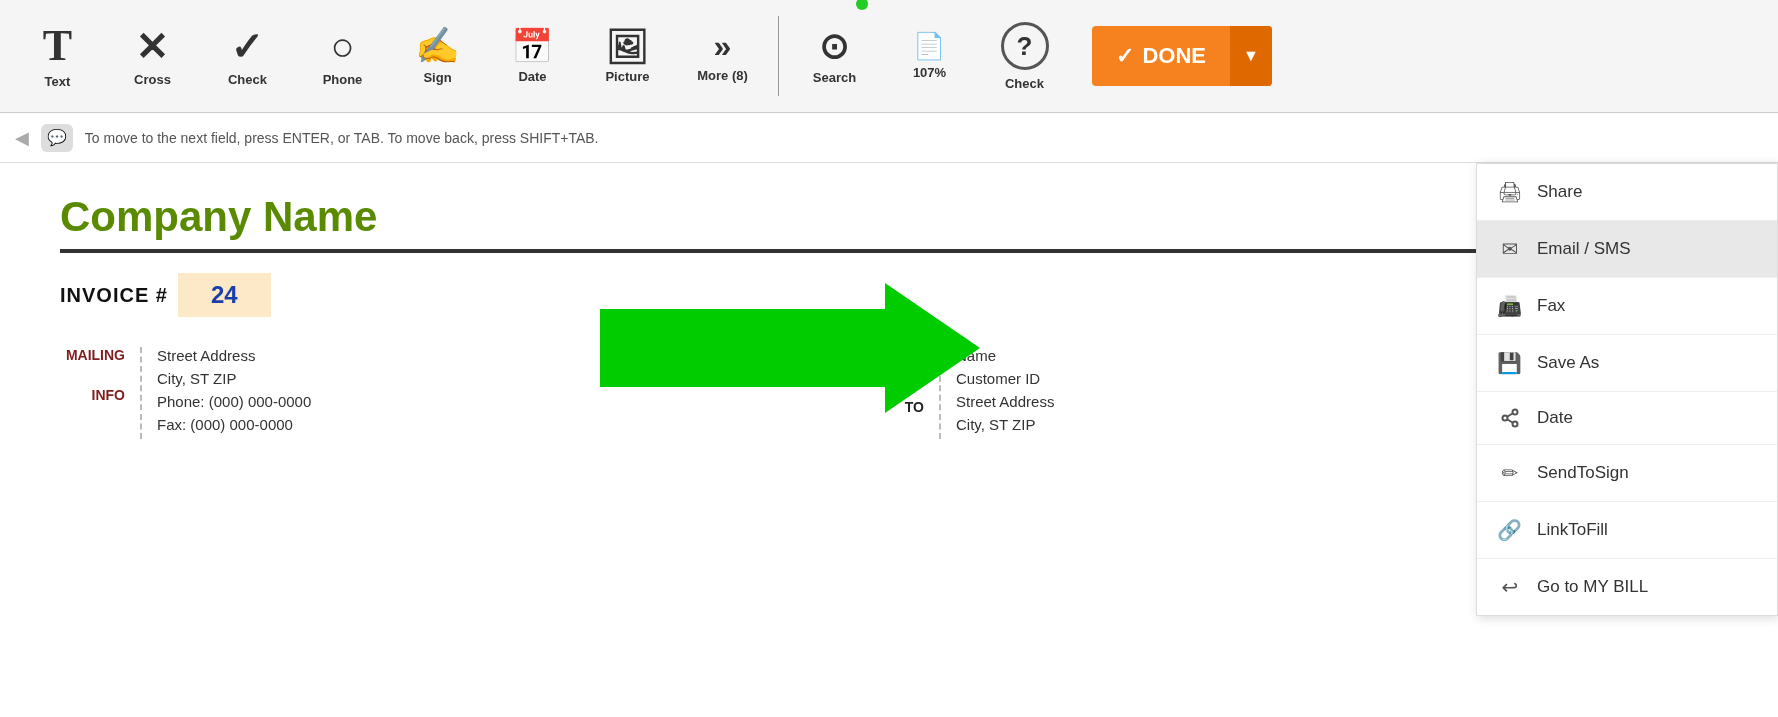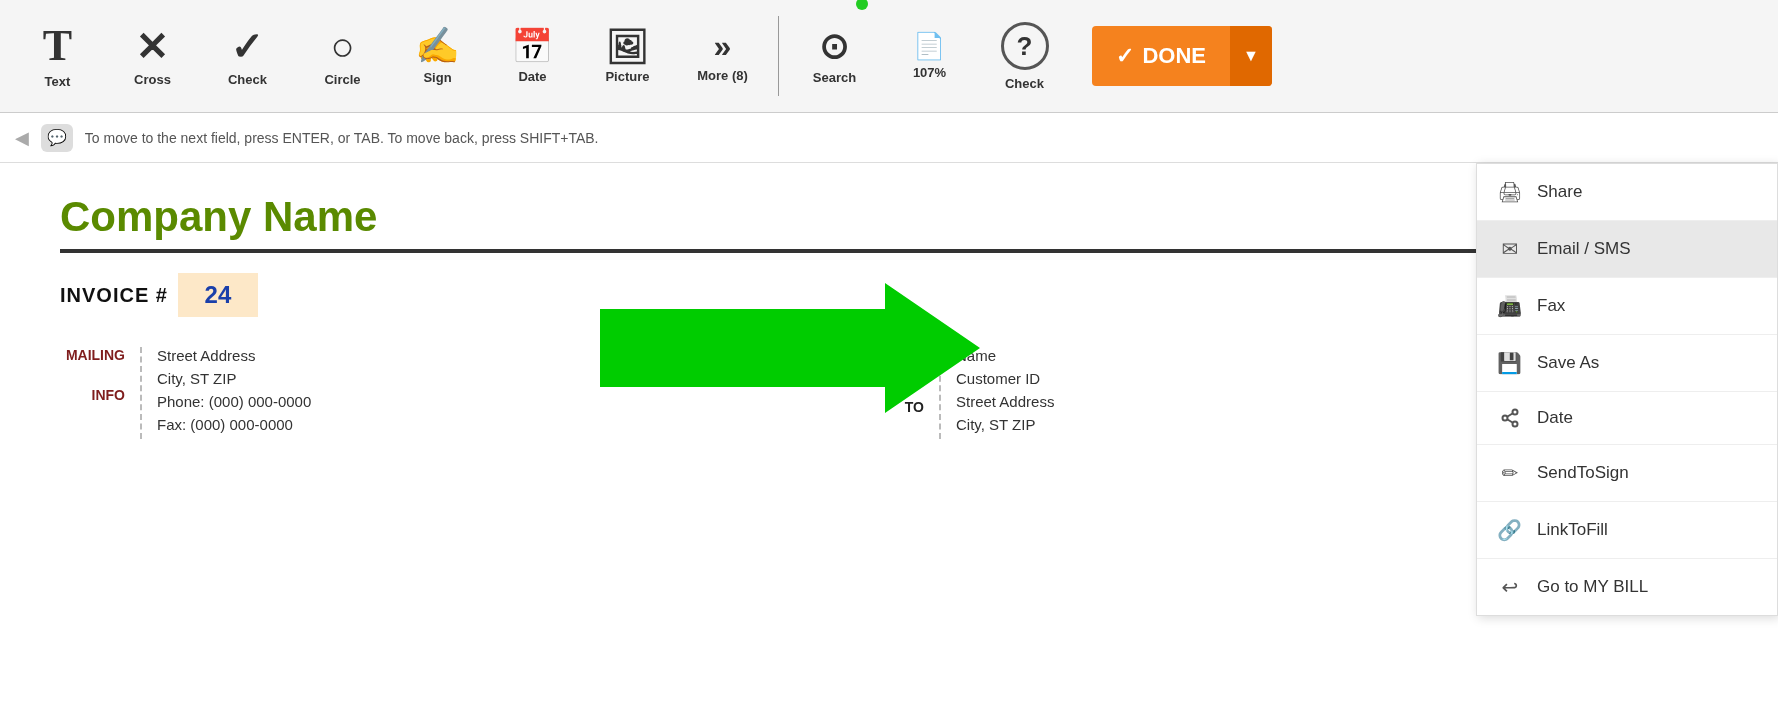--- a/index.html
+++ b/index.html
@@ -169,21 +169,21 @@
       font-size: 20px;
       font-weight: bold;
       color: #111;
       letter-spacing: 1px;
     }
     .invoice-number-box {
       background: #fde8c8;
       color: #1a3faa;
       font-size: 24px;
       font-weight: bold;
-      padding: 8px 20px;
+      padding: 8px 33px;
       margin-left: 10px;
       min-width: 80px;
       text-align: center;
     }
     .date-section {
       margin-left: auto;
       display: flex;
       align-items: center;
       gap: 10px;
     }
@@ -341,21 +341,21 @@
     <span>Cross</span>
   </div>
 
   <div class="toolbar-item">
     <span class="toolbar-icon" style="font-size:40px;">✓</span>
     <span>Check</span>
   </div>
 
   <div class="toolbar-item">
     <span class="toolbar-icon" style="font-size:40px;">○</span>
-    <span>Circle</span>
+    <span>Phone</span>
   </div>
 
   <div class="toolbar-item">
     <span class="toolbar-icon" style="font-size:36px;">✍</span>
     <span>Sign</span>
   </div>
 
   <div class="toolbar-item">
     <span class="toolbar-icon" style="font-size:34px;">📅</span>
     <span>Date</span>

